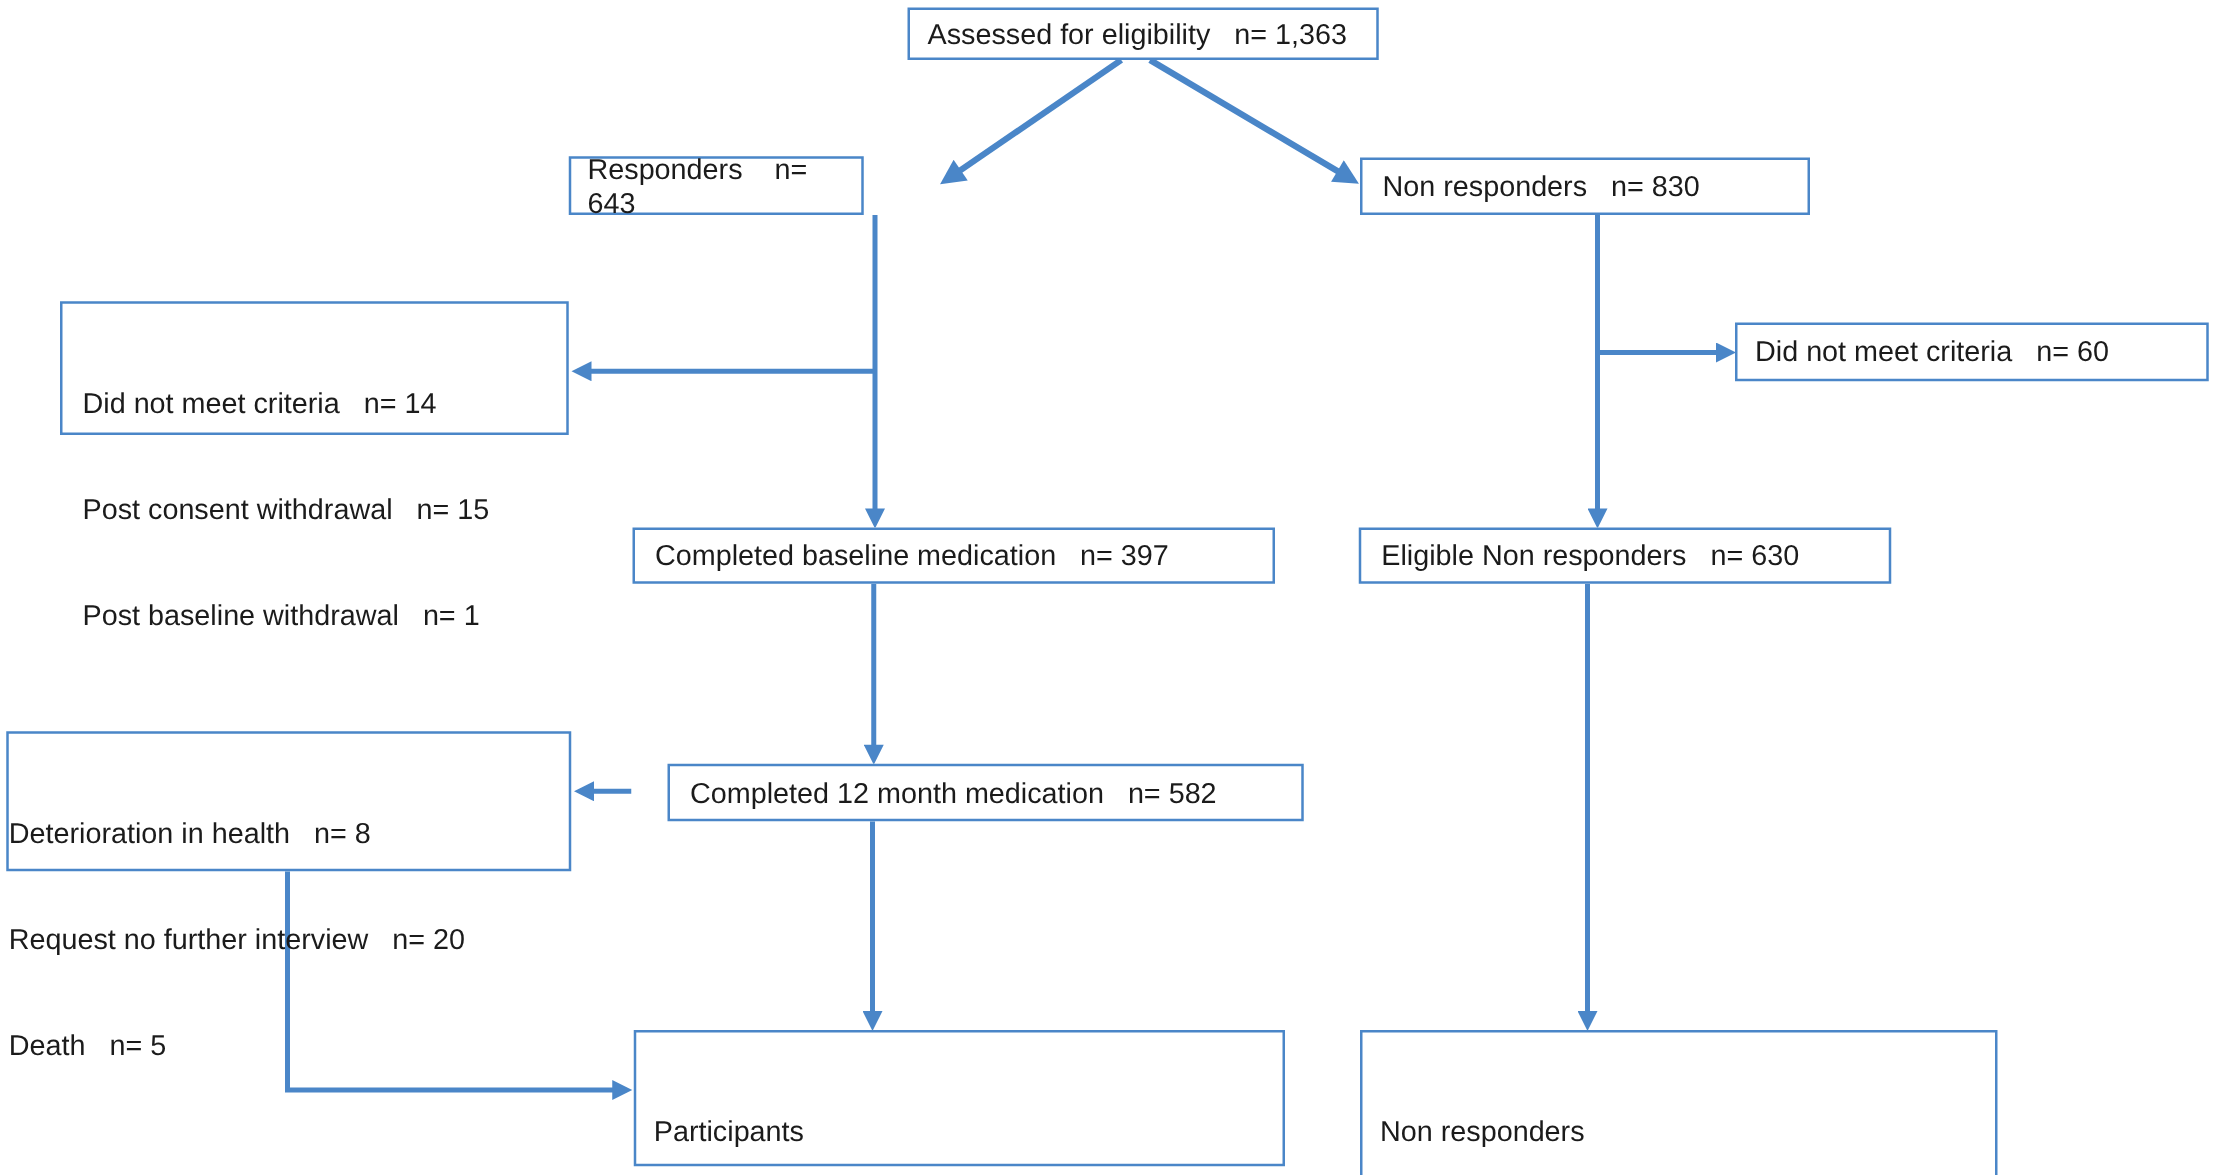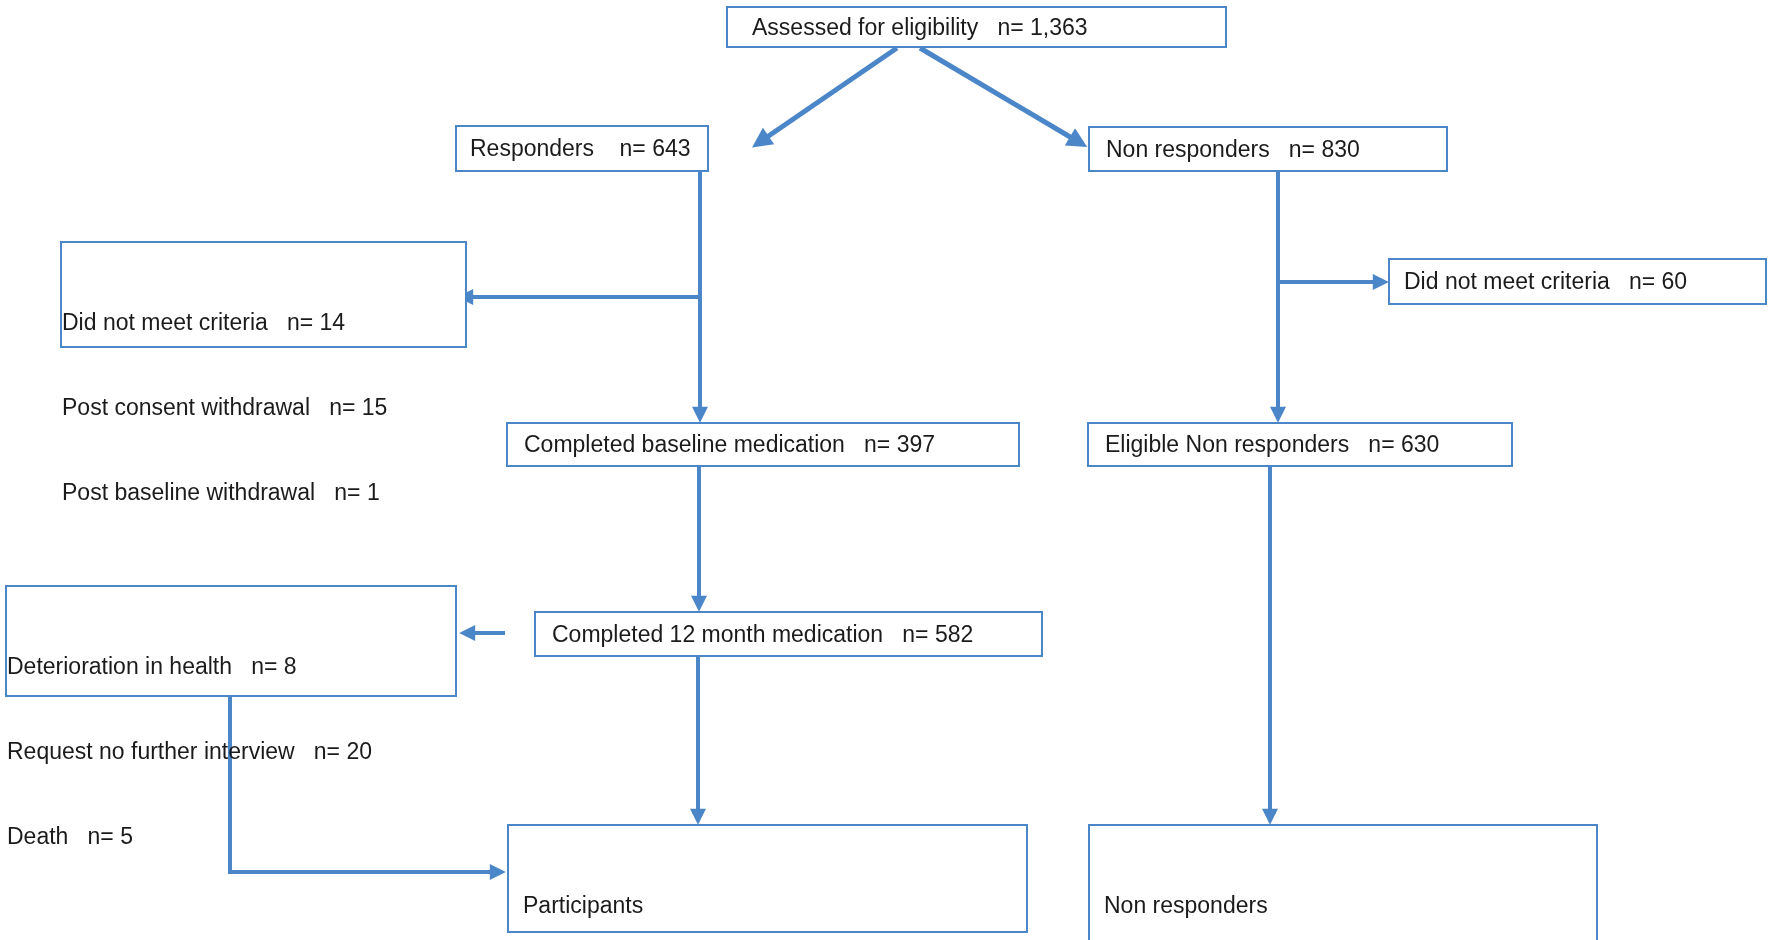--- a/index.html
+++ b/index.html
@@ -61,33 +61,33 @@
     <path d="M699,467 L699,607" stroke="#4a86c8" stroke-width="4" fill="none" marker-end="url(#arrow)"></path>
     <path d="M505,633 L464,633" stroke="#4a86c8" stroke-width="4" fill="none" marker-end="url(#arrow)"></path>
     <path d="M698,657 L698,820" stroke="#4a86c8" stroke-width="4" fill="none" marker-end="url(#arrow)"></path>
     <path d="M230,697 L230,872 L501,872" stroke="#4a86c8" stroke-width="4" fill="none" marker-end="url(#arrow)"></path>
 
     <path d="M1278,172 L1278,418" stroke="#4a86c8" stroke-width="4" fill="none" marker-end="url(#arrow)"></path>
     <path d="M1278,282 L1384,282" stroke="#4a86c8" stroke-width="4" fill="none" marker-end="url(#arrow)"></path>
     <path d="M1270,467 L1270,820" stroke="#4a86c8" stroke-width="4" fill="none" marker-end="url(#arrow)"></path>
   </svg>
 
-  <div class="node single" style="left:726px; top:6px; width:501px; height:42px; padding-left:24px;">
+  <div class="node single" style="left:726px; top:6px; width:377px; height:42px; padding-left:14px;">
     <span>Assessed for eligibility   n= 1,363</span>
   </div>
 
-  <div class="node single" style="left:455px; top:125px; width:254px; height:47px; padding-left:13px;">
+  <div class="node single" style="left:455px; top:125px; width:236px; height:47px; padding-left:13px;">
     <span>Responders    n= 643</span>
   </div>
 
   <div class="node single" style="left:1088px; top:126px; width:360px; height:46px; padding-left:16px;">
     <span>Non responders   n= 830</span>
   </div>
 
-  <div class="node multi" style="left:60px; top:241px; width:407px; height:107px; ">
+  <div class="node multi" style="left:48px; top:241px; width:407px; height:107px; padding-left:16px;">
     <span class="line">Did not meet criteria   n= 14</span>
     <span class="line">Post consent withdrawal   n= 15</span>
     <span class="line">Post baseline withdrawal   n= 1</span>
   </div>
 
   <div class="node single" style="left:1388px; top:258px; width:379px; height:47px; padding-left:14px;">
     <span>Did not meet criteria   n= 60</span>
   </div>
 
   <div class="node single" style="left:506px; top:422px; width:514px; height:45px; padding-left:16px;">

